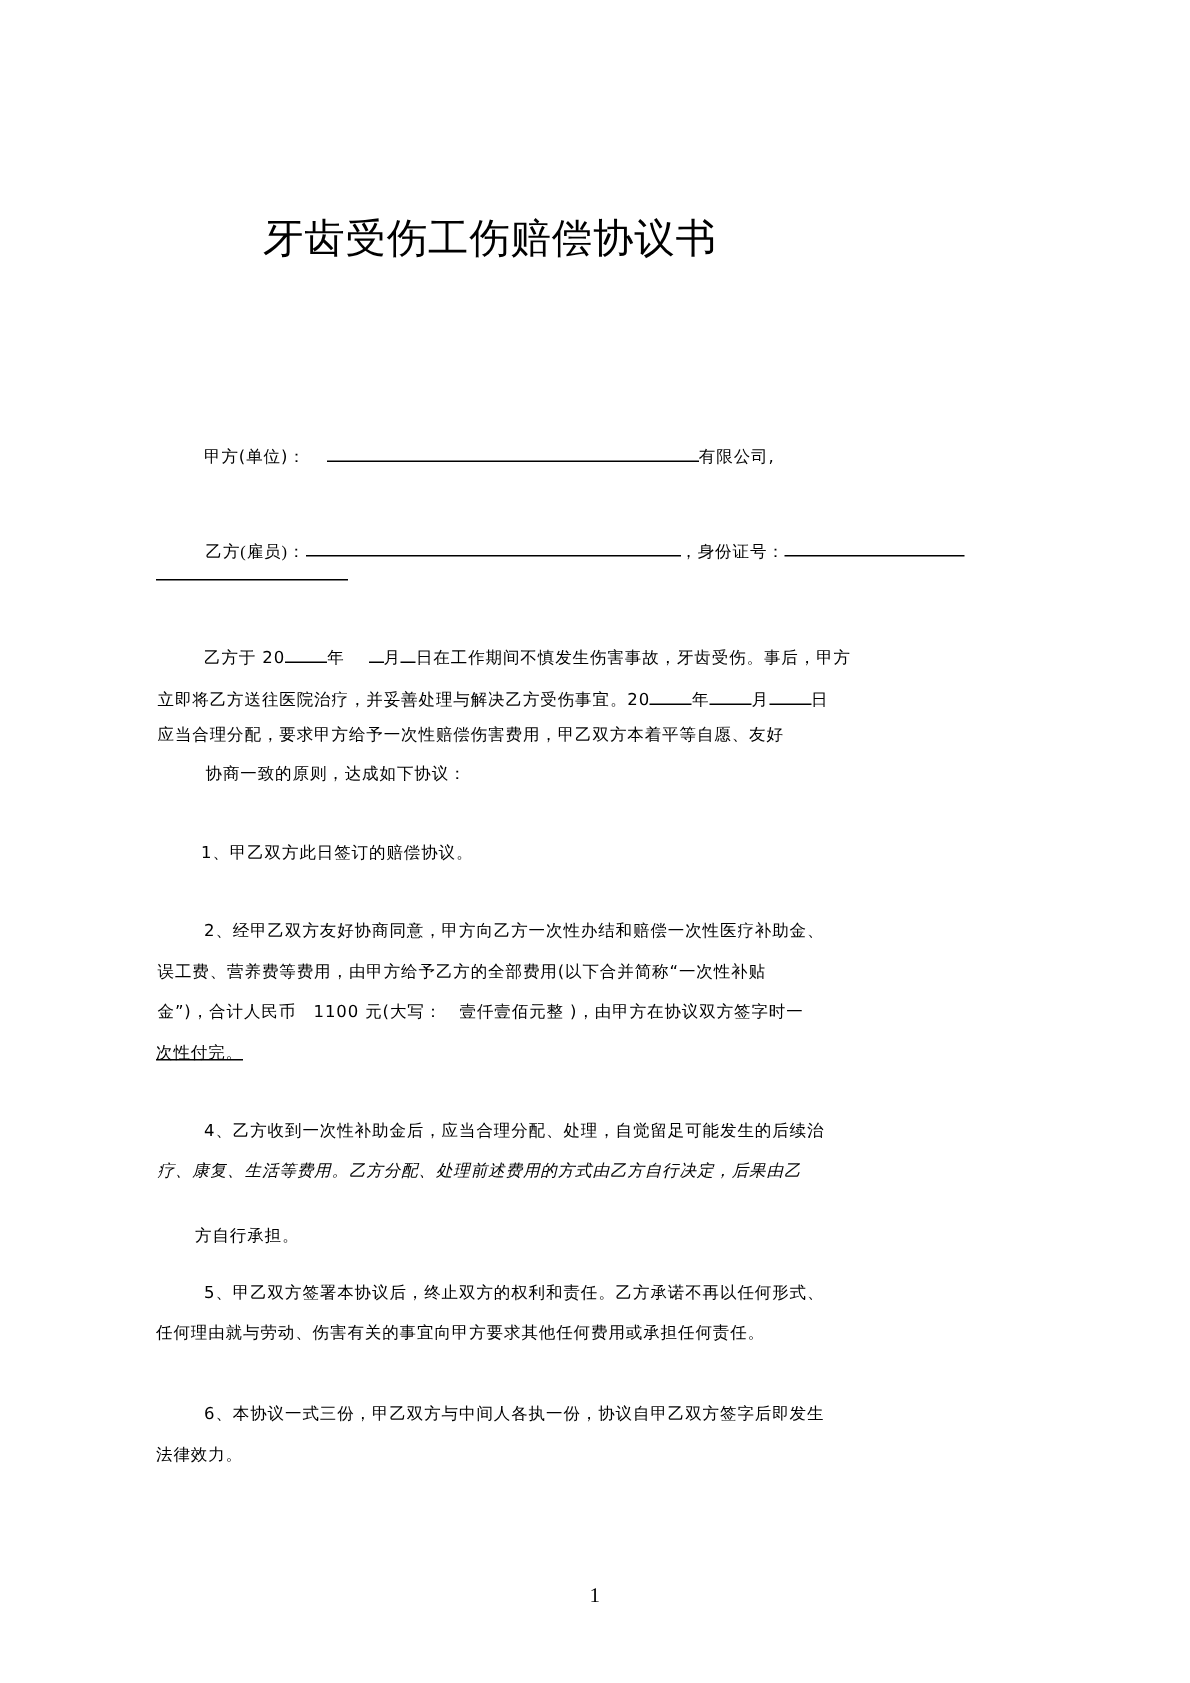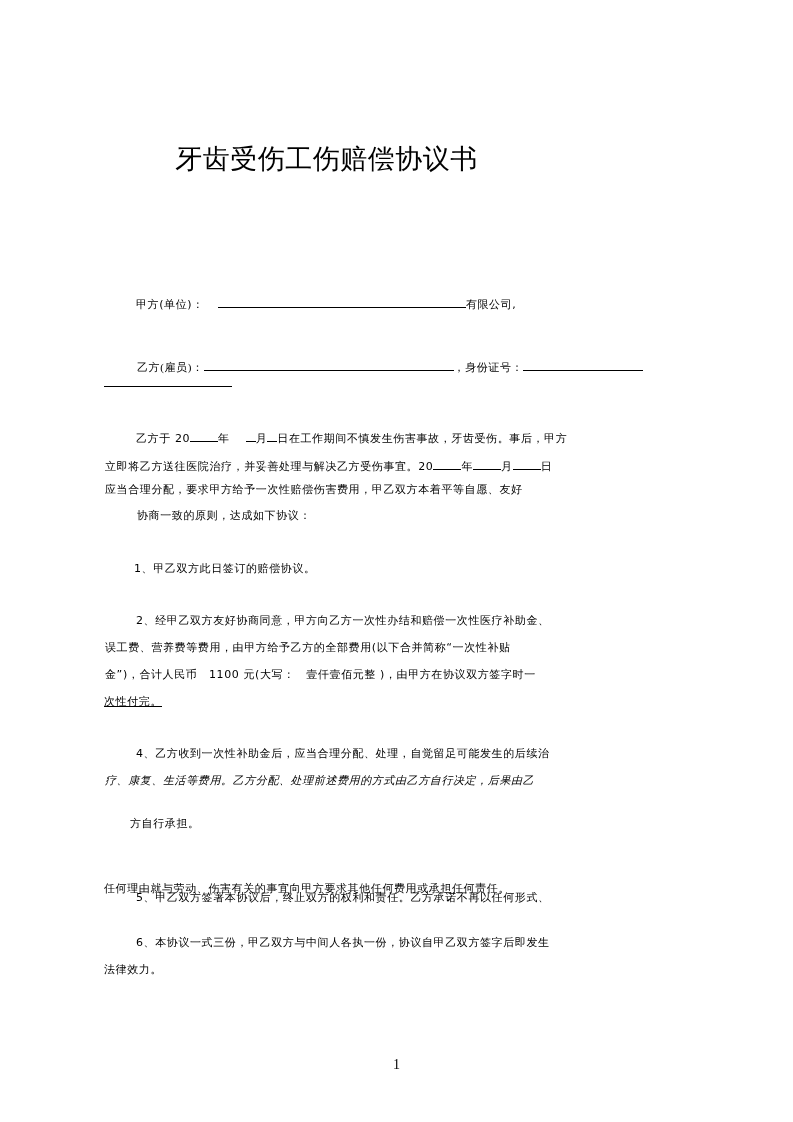--- a/index.html
+++ b/index.html
@@ -43,20 +43,20 @@
 
   <div class="line" style="top:613px;left:136px;">2、经甲乙双方友好协商同意，甲方向乙方一次性办结和赔偿一次性医疗补助金、</div>
   <div class="line" style="top:640px;left:105px;text-align:right;">误工费、营养费等费用，由甲方给予乙方的全部费用(以下合并简称“一次性补贴</div>
   <div class="line" style="top:667px;left:105px;">金”)，合计人民币　1100 元(大写：　壹仟壹佰元整 )，由甲方在协议双方签字时一</div>
   <div class="line" style="top:694px;left:104px;text-decoration:underline;">次性付完。</div>
 
   <div class="line" style="top:746px;left:136px;">4、乙方收到一次性补助金后，应当合理分配、处理，自觉留足可能发生的后续治</div>
   <div class="line" style="top:773px;left:105px;font-style:italic;">疗、康复、生活等费用。乙方分配、处理前述费用的方式由乙方自行决定，后果由乙</div>
   <div class="line" style="top:816px;left:104px;margin-left:26px;">方自行承担。</div>
 
-  <div class="line" style="top:854px;left:136px;margin-top:36px;">5、甲乙双方签署本协议后，终止双方的权利和责任。乙方承诺不再以任何形式、</div>
+  <div class="line" style="top:854px;left:136px;">5、甲乙双方签署本协议后，终止双方的权利和责任。乙方承诺不再以任何形式、</div>
   <div class="line" style="top:881px;left:104px;">任何理由就与劳动、伤害有关的事宜向甲方要求其他任何费用或承担任何责任。</div>
 
   <div class="line" style="top:935px;left:136px;">6、本协议一式三份，甲乙双方与中间人各执一份，协议自甲乙双方签字后即发生</div>
   <div class="line" style="top:962px;left:104px;">法律效力。</div>
 
   <div class="page-num">1</div>
 </div>
 
 </body></html>

